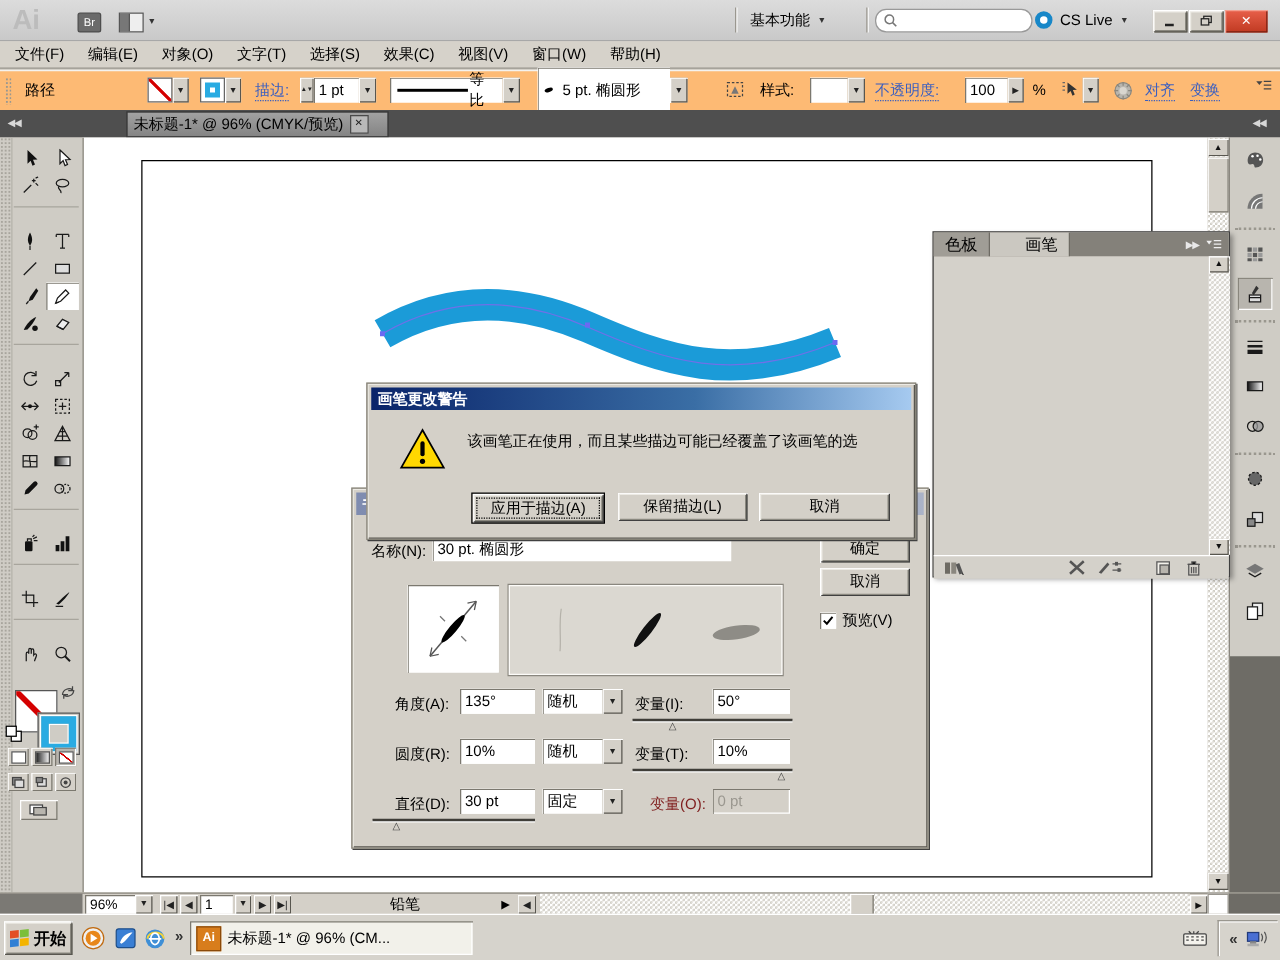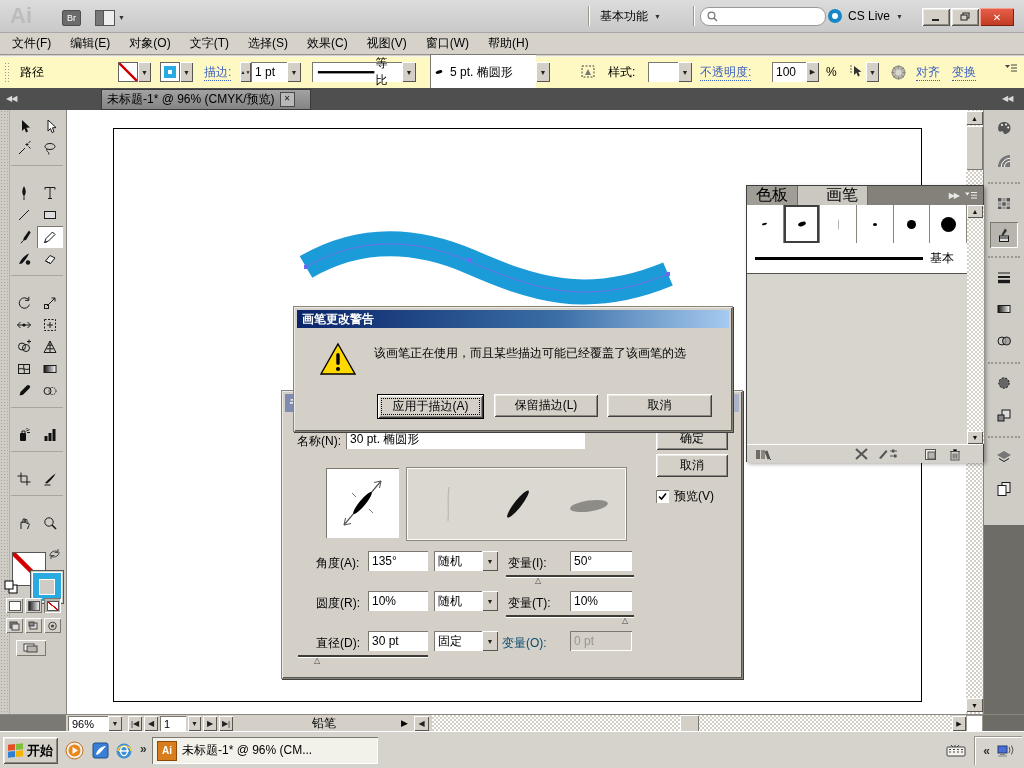--- a/index.html
+++ b/index.html
@@ -28,21 +28,21 @@
   .caret{font-size:7px;color:#333;}
   #workspace-switcher{left:600px;top:8px;height:16px;display:flex;align-items:center;gap:6px;}
   #search-box{left:700px;top:7px;width:118px;height:17px;background:#fff;border:1px solid #999;border-radius:9px;display:flex;align-items:center;padding-left:6px;gap:4px;}
   #cslive{left:828px;top:7px;height:18px;display:flex;align-items:center;gap:6px;}
   #cs-circle{width:14px;height:14px;border-radius:50%;border:4px solid #1787c8;background:#fff;box-sizing:border-box;}
   .winbtn{top:8px;height:18px;display:flex;align-items:center;justify-content:center;font-size:10px;}
   
   #menubar{left:0;top:33px;width:1024px;height:22px;background:#d6d2ca;border-bottom:1px solid #97948c;display:flex;align-items:center;padding-left:12px;box-sizing:border-box;}
   .menu-item{margin-right:19px;white-space:nowrap;cursor:default;}
   
-  #controlbar{left:0;top:56px;width:1024px;height:32px;background:#fef9c3;border-bottom:1px solid #8a877f;box-shadow:inset 0 1px 0 #f4f2ee;}
+  #controlbar{left:0;top:56px;width:1024px;height:32px;background:#fdba74;border-bottom:1px solid #8a877f;box-shadow:inset 0 1px 0 #f4f2ee;}
   .cb{position:absolute;top:6px;height:20px;display:flex;align-items:center;}
   .grip{width:5px;height:22px;background-image:radial-gradient(#9a978f 1px,transparent 1px);background-size:3px 3px;}
   .swatchbox{width:18px;height:18px;background:#fff;border:1px solid #666;position:relative;}
   .noneslash{position:absolute;left:0;top:0;width:100%;height:100%;background:linear-gradient(to top right,transparent 44%,#d40000 46%,#d40000 54%,transparent 56%);}
   .strokesw{position:absolute;left:3px;top:3px;right:3px;bottom:3px;border:4px solid #29abe2;}
   
   #tabstrip{left:0;top:88px;width:1024px;height:22px;background:#4f4f4f;}
   #doc-tab{position:absolute;left:57px;top:1px;width:210px;height:21px;background:linear-gradient(#a2a2a2,#848484);border:1px solid #3a3a3a;box-sizing:border-box;display:flex;align-items:center;padding:0 5px;gap:5px;margin-left:44px;}
   .collapse-arrows{color:#d8d8d8;font-size:8px;letter-spacing:-1px;}
   #tab-close{width:13px;height:13px;background:#b9b9b9;border:1px solid #4a4a4a;font-size:8px;line-height:11px;text-align:center;color:#222;}
@@ -61,21 +61,21 @@
   .sb-btn{background:#d4d0c8;box-shadow:inset 1px 1px 0 #fff,inset -1px -1px 0 #58564f;display:flex;align-items:center;justify-content:center;font-size:7px;color:#111;}
   
   #dock{left:983px;top:110px;width:41px;height:621px;background:#cfccc5;border-left:1px solid #8a877f;}
   #dock-dark{position:absolute;left:0;top:415px;width:100%;height:206px;background:#6e6c66;}
   .dock-btn{position:absolute;left:6px;width:28px;height:26px;display:flex;align-items:center;justify-content:center;cursor:pointer;}
   .dock-btn.pressed{background:#b8b5ae;box-shadow:inset 1px 1px 0 #7b786f,inset -1px -1px 0 #fff;}
   .dock-sep{position:absolute;left:4px;width:32px;border-top:2px dotted #9a978f;}
   
   #brushes-panel{left:746px;top:185px;width:238px;height:277px;background:#d4d1ca;border:1px solid #3f3f3f;box-shadow:2px 2px 4px rgba(0,0,0,.35);box-sizing:border-box;}
   #bp-tabs{position:absolute;left:0;top:0;width:100%;height:19px;background:#84817a;display:flex;}
-  .bp-tab{height:19px;padding:0 9px;display:flex;align-items:center;font-size:16px;cursor:pointer;}
+  .bp-tab{height:19px;padding:0 9px;display:flex;align-items:center;font-size:13px;cursor:pointer;}
   .bp-tab.inactive{background:#a09d96;border-right:1px solid #6e6b64;}
   .bp-tab.active{background:#cbc8c1;border-right:1px solid #6e6b64;padding-left:28px;}
   #bp-list{position:absolute;left:0;top:19px;width:220px;height:239px;background:#d8d5ce;border-bottom:1px solid #6e6b64;}
   #bp-cells{position:absolute;left:0;top:0;width:220px;height:38px;background:#fff;display:flex;}
   .bcell{width:36px;height:38px;border-right:1px solid #8a877f;border-bottom:1px solid #8a877f;position:relative;background:#fff;display:flex;align-items:center;justify-content:center;}
   .bcell.selected{box-shadow:inset 0 0 0 2px #3f3f3f, inset 0 0 0 3px #fff;}
   .bdot{background:#000;border-radius:50%;}
   #bp-basic{position:absolute;left:0;top:38px;width:220px;height:30px;background:#fff;border-bottom:1px solid #55534e;display:flex;align-items:center;}
   #bp-basic .line{height:3px;background:#000;width:168px;margin-left:8px;}
   #bp-basic .lbl{margin-left:7px;}
@@ -375,46 +375,20 @@
       <span class="bp-tab inactive">色板</span>
       <span class="bp-tab active">画笔</span>
       <span style="margin-left:auto;display:flex;align-items:center;gap:6px;padding-right:5px">
         <span class="collapse-arrows" style="color:#e8e8e8">▶▶</span>
         <svg width="13" height="9" viewBox="0 0 13 9">
             <path d="M0 1.5 l2.3 3 L4.6 1.5 Z" fill="#eee"></path>
             <path d="M6 1.5 h6 M6 4.2 h6 M6 7 h6" stroke="#eee"></path>
           </svg>
       </span>
     </div>
-    <div id="bp-list">
-      <div id="bp-cells">
-          <div class="bcell">
-            <span class="bdot" style="width: 5px; height: 2px; background: rgb(0, 0, 0); transform: rotate(-15deg);"></span>
-          </div>
-          <div class="bcell selected">
-            <span class="bdot" style="width: 8px; height: 4px; background: rgb(0, 0, 0); transform: rotate(-20deg);"></span>
-          </div>
-          <div class="bcell">
-            <span class="bdot" style="width: 1px; height: 11px; background: rgb(176, 173, 166);"></span>
-          </div>
-          <div class="bcell">
-            <span class="bdot" style="width: 4px; height: 3px; background: rgb(0, 0, 0);"></span>
-          </div>
-          <div class="bcell">
-            <span class="bdot" style="width: 9px; height: 9px; background: rgb(0, 0, 0);"></span>
-          </div>
-          <div class="bcell">
-            <span class="bdot" style="width: 15px; height: 15px; background: rgb(0, 0, 0);"></span>
-          </div>
-        </div>
-      <div id="bp-basic">
-        <span class="line"></span>
-        <span class="lbl">基本</span>
-      </div>
-    </div>
     <div id="bp-scroll" class="checker">
       <div class="sb-btn abs" style="left:0;top:0;width:16px;height:13px">▲</div>
       <div class="sb-btn abs" style="left:0;top:226px;width:16px;height:13px">▼</div>
     </div>
     <div id="bp-bottom">
       <span class="bp-ic">
         <svg width="16" height="12" viewBox="0 0 16 12">
             <rect x="1" y="2" width="4" height="9" fill="#6e6b64"></rect>
             <rect x="6" y="2" width="4" height="9" fill="#8a877f"></rect>
             <path d="M11 3 l3 8" stroke="#555" stroke-width="3"></path>
@@ -521,21 +495,21 @@
     <span class="slider-mark" style="left:340px;top:225px">△</span>
 
     <div class="abs dlg-label" style="left:34px;top:244px">直径(D):</div>
     <div class="abs field" style="left:86px;top:240px;width:60px;height:20px">
         <span>30 pt</span>
       </div>
     <div class="abs ddn" style="left:152px;top:240px;height:20px">
       <span class="fval" style="width:40px">固定</span>
         <span class="ddbtn" style="width:16px">▼</span>
     </div>
-    <div class="abs dlg-label" style="left:220px;top:244px;color:#0c4a6e">变量(O):</div>
+    <div class="abs dlg-label" style="left:238px;top:244px;color:#7f1d1d">变量(O):</div>
     <div class="abs field disabled" style="left:288px;top:240px;width:62px;height:20px;color:#9a978f">
         <span>0 pt</span>
       </div>
     <div class="slider-line" style="left:16px;top:264px;width:130px"></div>
     <span class="slider-mark" style="left:32px;top:265px">△</span>
   </div>
 
   <div class="abs dialog" style="left:293px;top:306px;width:438px;height:124px;z-index:60">
     <div class="dlg-title active">
       <span>画笔更改警告</span>

